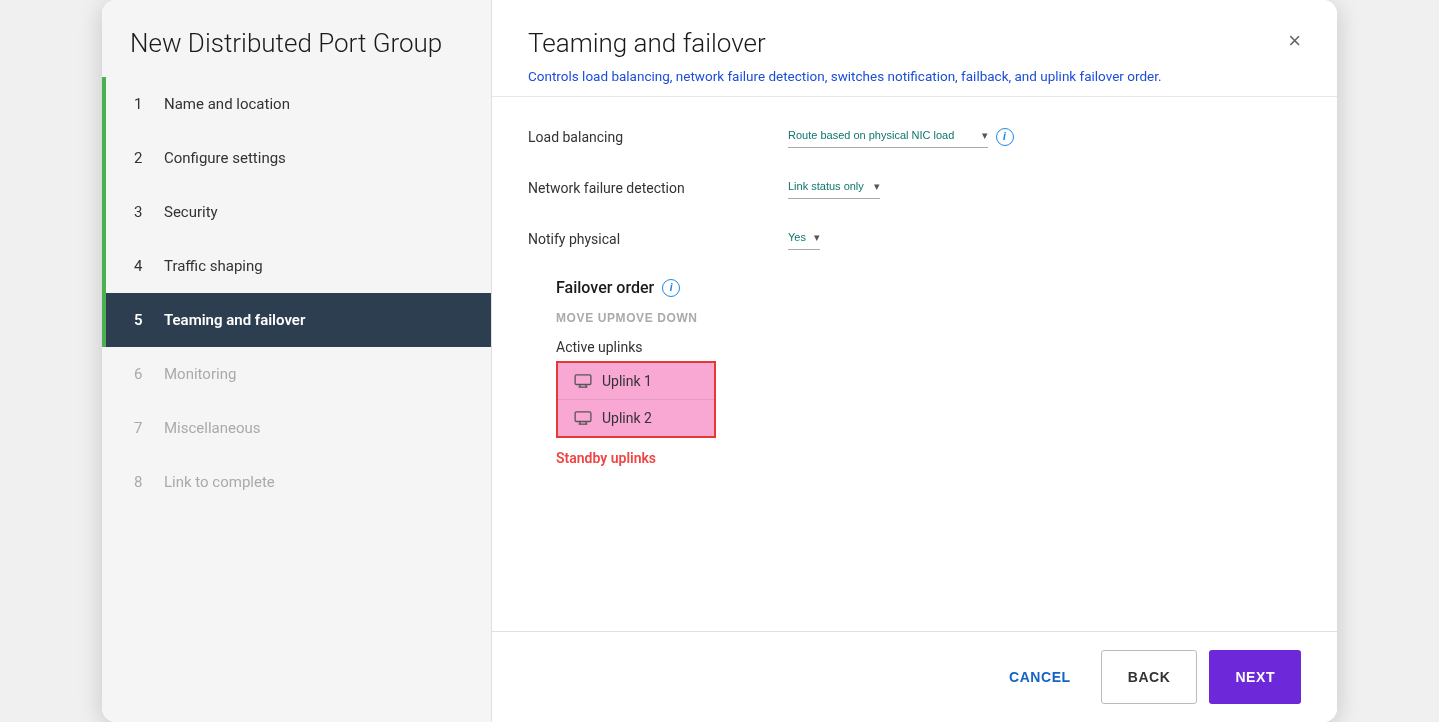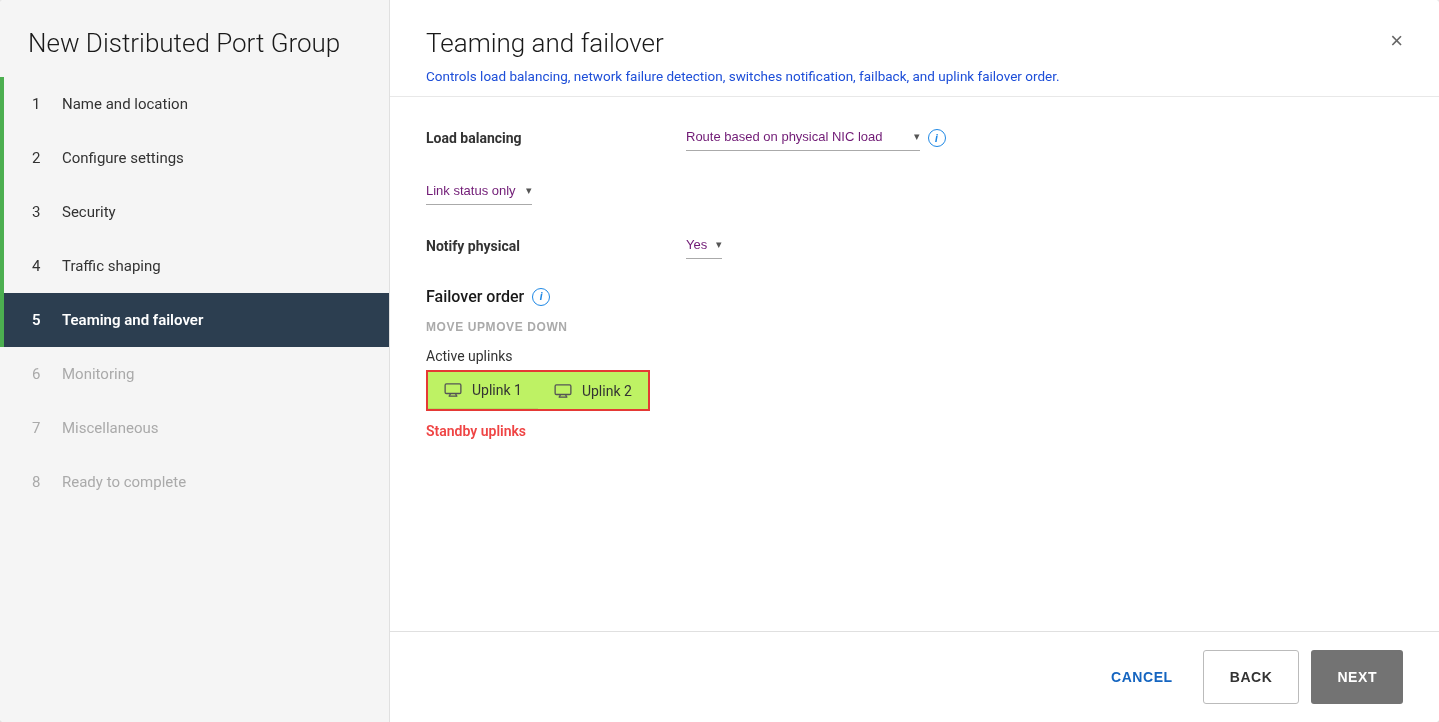--- a/index.html
+++ b/index.html
@@ -5,28 +5,28 @@
     * { box-sizing: border-box; margin: 0; padding: 0; }
     body {
       font-family: -apple-system, BlinkMacSystemFont, "Segoe UI", Roboto, sans-serif;
       background: #f0f0f0;
       display: flex;
       align-items: center;
       justify-content: center;
       min-height: 100vh;
     }
     .dialog {
-      width: 1439px;
+      width: 1235px;
       height: 722px;
       background: #fff;
       display: flex;
       flex-direction: row;
       position: relative;
       box-shadow: 0 4px 24px rgba(0,0,0,0.18);
-      border-radius: 4px;
+      border-radius: 14px;
       overflow: hidden;
     }
     
     .sidebar {
       width: 390px;
       min-width: 390px;
       background: #f5f5f5;
       display: flex;
       flex-direction: column;
       padding: 0;
@@ -122,39 +122,39 @@
     .form-row {
       display: flex;
       align-items: center;
       margin-bottom: 28px;
     }
     .form-label {
       font-size: 14px;
       color: #333;
       width: 260px;
       min-width: 260px;
-      font-weight: 700;
+      font-weight: 400;
     }
     .form-control {
       display: flex;
       align-items: center;
       gap: 8px;
     }
     .select-wrapper {
       display: flex;
       align-items: center;
       border-bottom: 1px solid #aaa;
       padding-bottom: 2px;
       gap: 6px;
     }
     .select-wrapper select {
       border: none;
       background: none;
-      font-size: 13px;
-      color: #701a75;
+      font-size: 11px;
+      color: #0f766e;
       padding: 4px 2px 4px 0;
       cursor: pointer;
       appearance: none;
       -webkit-appearance: none;
       outline: none;
     }
     .chevron-icon {
       font-size: 11px;
       color: #555;
     }
@@ -169,20 +169,21 @@
       font-size: 11px;
       color: #1e88e5;
       font-style: italic;
       font-weight: bold;
       cursor: pointer;
       flex-shrink: 0;
     }
     
     .failover-section {
       margin-top: 8px;
+      margin-left: 28px;
     }
     .failover-title {
       display: flex;
       align-items: center;
       gap: 8px;
       font-size: 16px;
       font-weight: 500;
       color: #1a1a1a;
       margin-bottom: 14px;
     }
@@ -203,23 +204,23 @@
     }
     .uplink-section-label {
       font-size: 14px;
       font-weight: 400;
       color: #333;
       margin-bottom: 6px;
       margin-top: 4px;
     }
     .uplink-list {
       border: 2px solid #e53935;
-      background: #bef264;
+      background: #f9a8d4;
       display: inline-flex;
-      flex-direction: row;
+      flex-direction: column;
       padding: 0;
       margin-bottom: 12px;
       min-width: 160px;
     }
     .uplink-item {
       display: flex;
       align-items: center;
       gap: 10px;
       padding: 10px 16px;
       font-size: 14px;
@@ -271,21 +272,21 @@
       font-size: 14px;
       font-weight: 600;
       color: #333;
       cursor: pointer;
       padding: 18px 26px;
       border-radius: 3px;
       text-transform: uppercase;
       letter-spacing: 0.04em;
     }
     .btn-next {
-      background: #737373;
+      background: #6d28d9;
       border: none;
       font-size: 14px;
       font-weight: 600;
       color: #fff;
       cursor: pointer;
       padding: 10px 26px;
       border-radius: 3px;
       text-transform: uppercase;
       letter-spacing: 0.04em;
     }
@@ -322,21 +323,21 @@
         <div class="sidebar-item inactive">
           <span class="sidebar-item-number">6</span>
           <span>Monitoring</span>
         </div>
         <div class="sidebar-item inactive">
           <span class="sidebar-item-number">7</span>
           <span>Miscellaneous</span>
         </div>
         <div class="sidebar-item inactive">
           <span class="sidebar-item-number">8</span>
-          <span>Ready to complete</span>
+          <span>Link to complete</span>
         </div>
       </div>
   </div>
 
   <div class="main">
 
     <div class="main-header">
       <div class="main-title-section">
         <div class="main-title">Teaming and failover</div>
         <div class="main-subtitle">Controls load balancing, network failure detection, switches notification, failback, and uplink failover order.</div>
@@ -357,20 +358,21 @@
               <option>Route based on source MAC hash</option>
               <option>Use explicit failover order</option>
             </select>
             <span class="chevron-icon">▾</span>
           </div>
           <div class="info-icon">i</div>
         </div>
       </div>
 
       <div class="form-row">
+        <div class="form-label">Network failure detection</div>
         <div class="form-control">
           <div class="select-wrapper">
             <select>
               <option>Link status only</option>
               <option>Beacon probing</option>
             </select>
             <span class="chevron-icon">▾</span>
           </div>
         </div>
       </div>

